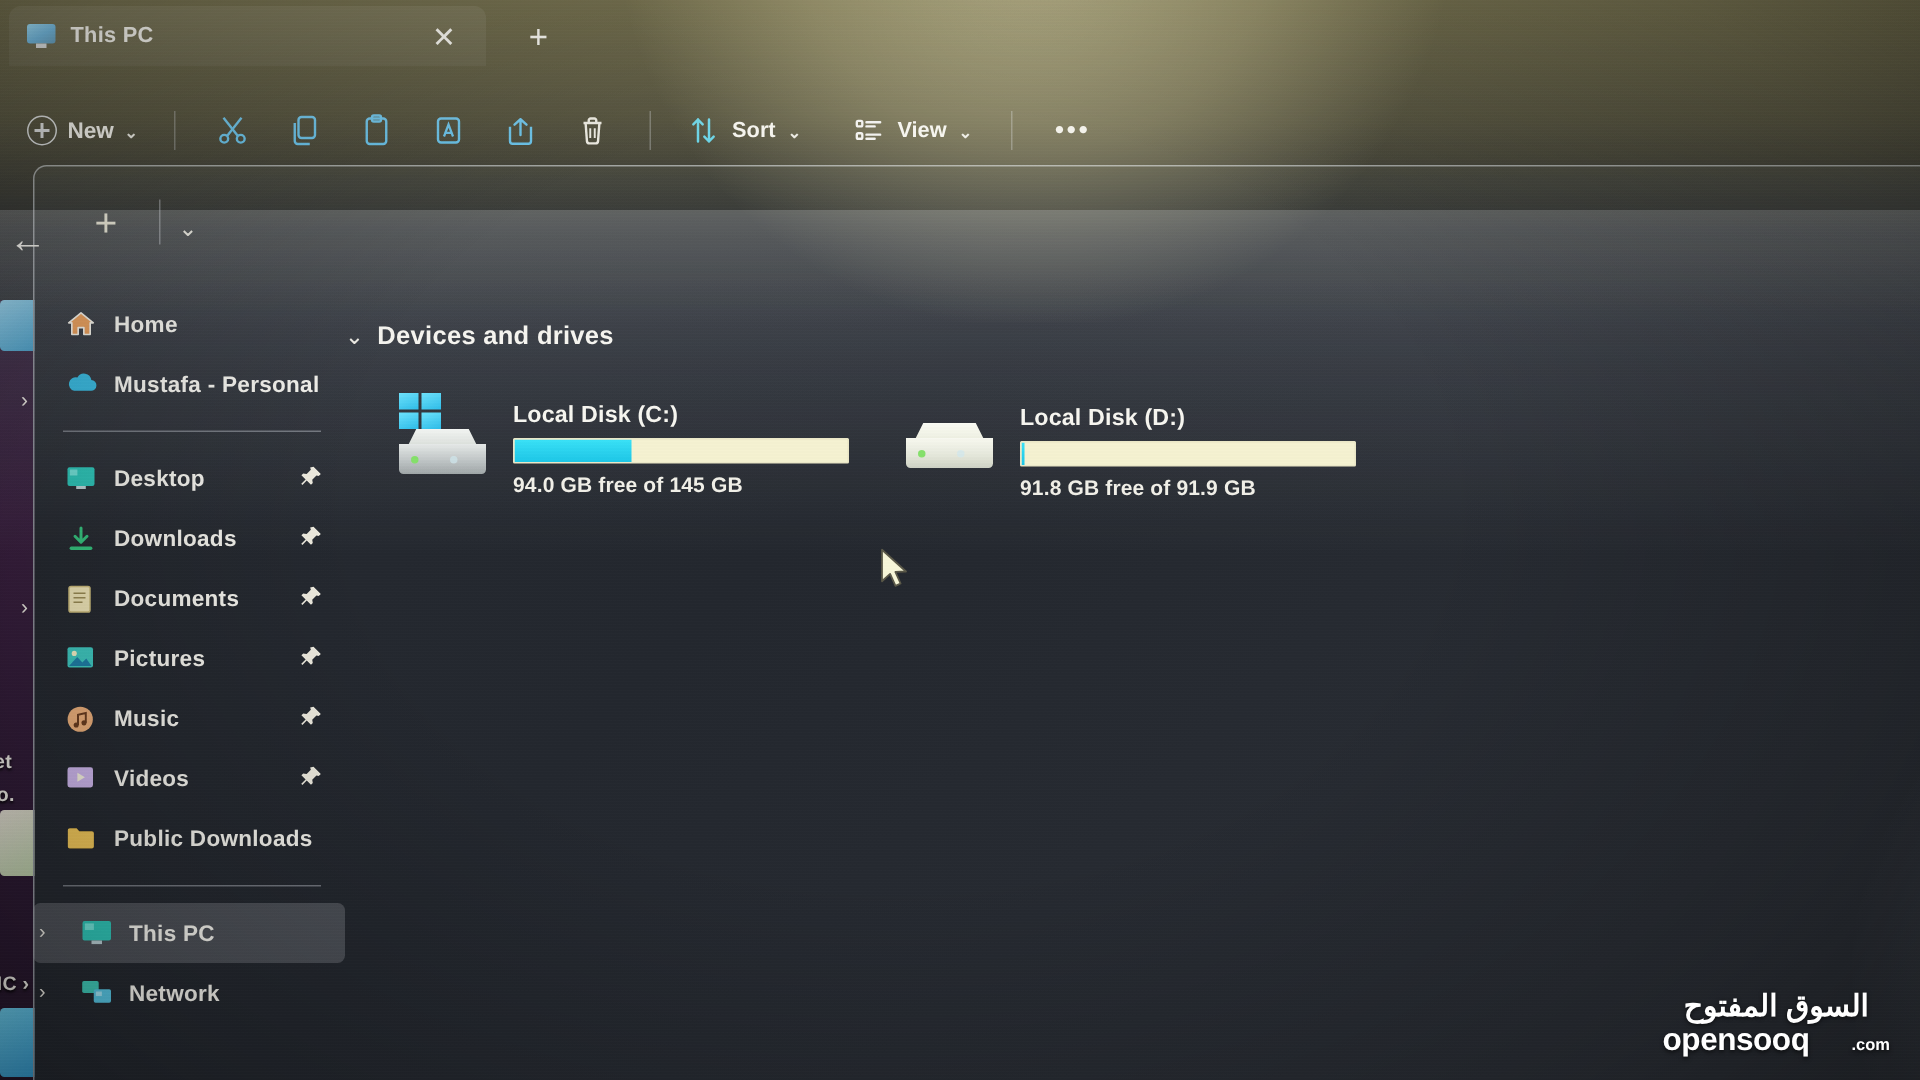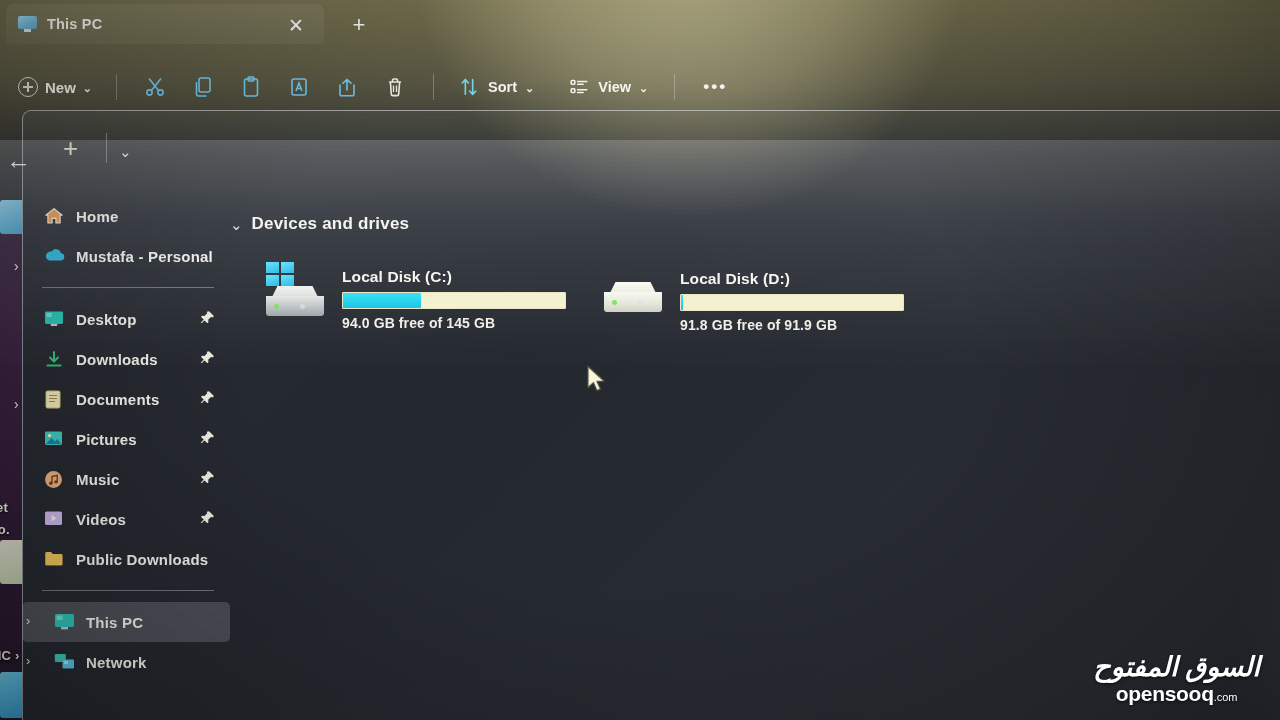--- a/index.html
+++ b/index.html
@@ -234,23 +234,23 @@
     position: absolute; inset: 0; z-index: 22; pointer-events: none; opacity: .17;
     background: repeating-linear-gradient(180deg, rgba(255,255,255,.05) 0px, rgba(255,255,255,.05) 1px, rgba(0,0,0,.06) 1px, rgba(0,0,0,.06) 2px);
   }
 
   
   .wm {
     position: absolute; right: 20px; bottom: 14px; z-index: 30;
     text-align: center; color: #fff; pointer-events: none;
     text-shadow: 0 1px 3px rgba(0,0,0,.65);
   }
-  .wm-ar { font-size: 27px; font-weight: 700; letter-spacing: .5px; line-height: 1.15; direction: rtl; font-style: italic; }
+  .wm-ar { font-size: 20px; font-weight: 700; letter-spacing: .5px; line-height: 1.15; direction: rtl; }
   .wm-en { font-size: 21px; font-weight: 700; letter-spacing: -.3px; margin-top: -1px; }
-  .wm-en small { font-size: 11px; font-weight: 400; letter-spacing: 0; }
+  .wm-en small { font-size: 11px; font-weight: 700; letter-spacing: 0; margin-left: 28px; }
 </style>
 </head>
 <body>
 
 <div id="photo">
 
   <div class="desktop-strip">
     <div class="desk-icon" style="left:2px;top:30px;width:26px;height:34px;background:linear-gradient(160deg,#6ec9f5,#2a7fc4);"></div>
     <div class="desk-txt" style="left:-4px;top:500px;">et</div>
     <div class="desk-txt" style="left:-6px;top:522px;">lo.</div>

